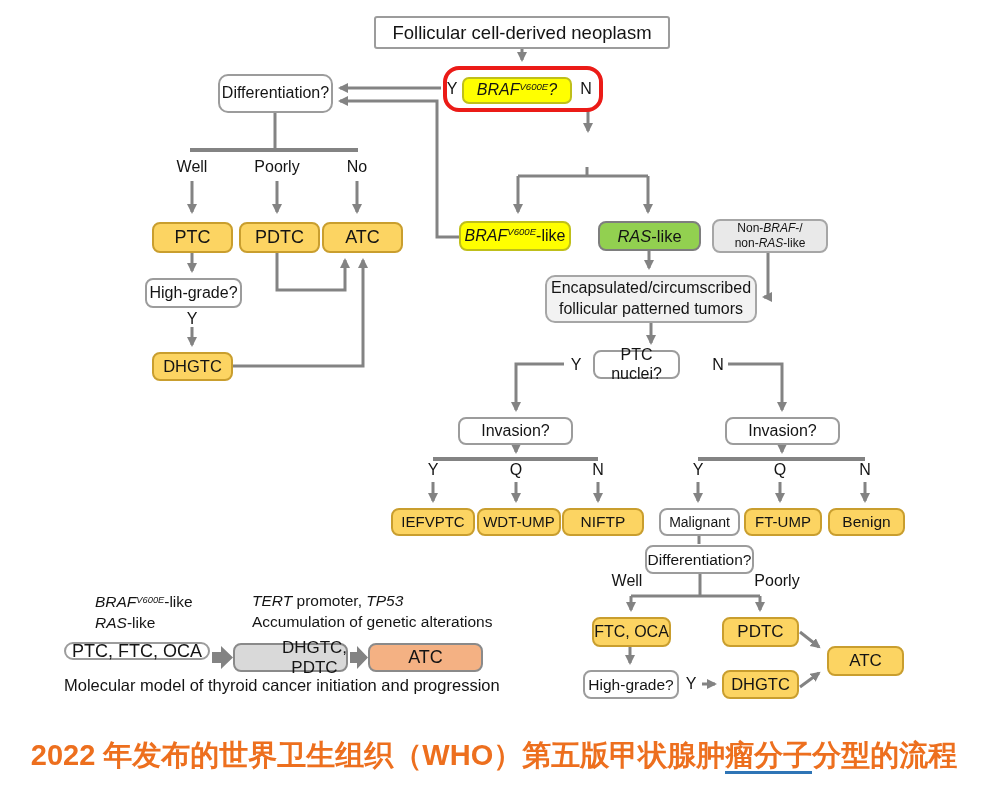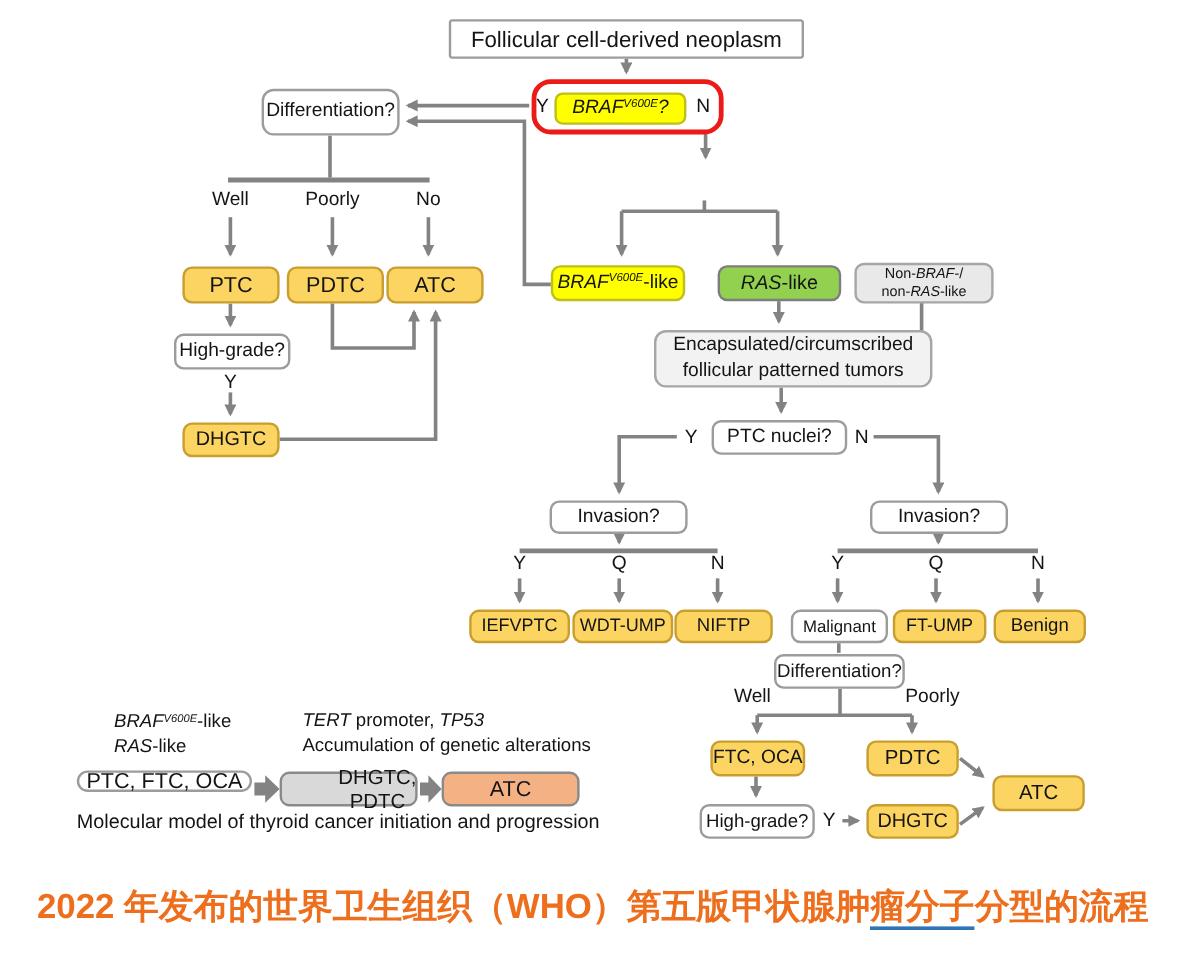--- a/index.html
+++ b/index.html
@@ -118,29 +118,29 @@
     <span class="gene">RAS</span>
       <span>-like</span>
   </div>
   <div class="box mgray" style="left:712px;top:219px;width:116px;height:34px;font-size:12px;line-height:1.25;">
     <div>
       <span>Non-</span><span class="gene">BRAF</span><span>-/</span><br>
       <span>non-</span><span class="gene">RAS</span><span>-like</span>
     </div>
   </div>
 
-  <div class="box lgray r10" style="left:545px;top:275px;width:232px;height:48px;line-height:1.3;">
+  <div class="box lgray r10" style="left:545px;top:275px;width:212px;height:48px;line-height:1.3;">
     <div>
       <span>Encapsulated/circumscribed</span><br>
       <span>follicular patterned tumors</span>
     </div>
   </div>
 
   <div class="lbl" style="left:566px;top:356px;width:20px;">Y</div>
-  <div class="box white" style="left:593px;top:350px;width:113px;height:29px;">PTC nuclei?</div>
+  <div class="box white" style="left:593px;top:350px;width:87px;height:29px;">PTC nuclei?</div>
   <div class="lbl" style="left:708px;top:356px;width:20px;">N</div>
 
   <div class="box white" style="left:458px;top:417px;width:115px;height:28px;">Invasion?</div>
   <div class="lbl" style="left:421px;top:461px;width:24px;">Y</div>
   <div class="lbl" style="left:504px;top:461px;width:24px;">Q</div>
   <div class="lbl" style="left:586px;top:461px;width:24px;">N</div>
   <div class="box gold" style="left:391px;top:508px;width:84px;height:28px;font-size:15px;">IEFVPTC</div>
   <div class="box gold" style="left:477px;top:508px;width:84px;height:28px;font-size:15px;">WDT-UMP</div>
   <div class="box gold" style="left:562px;top:508px;width:82px;height:28px;font-size:15.5px;">NIFTP</div>
 

